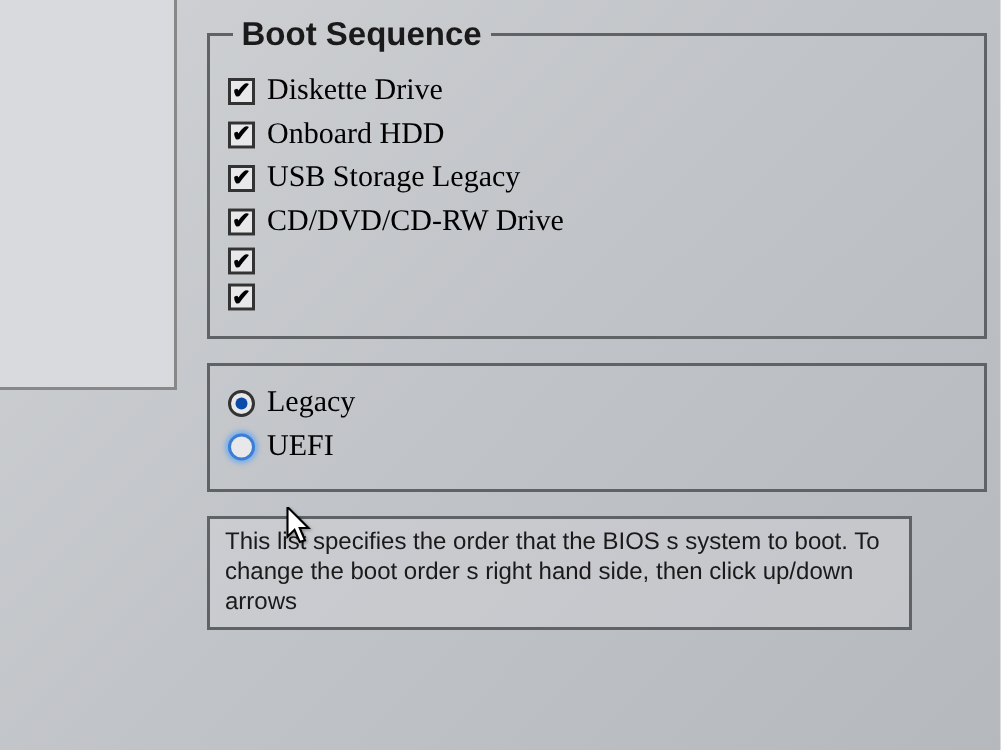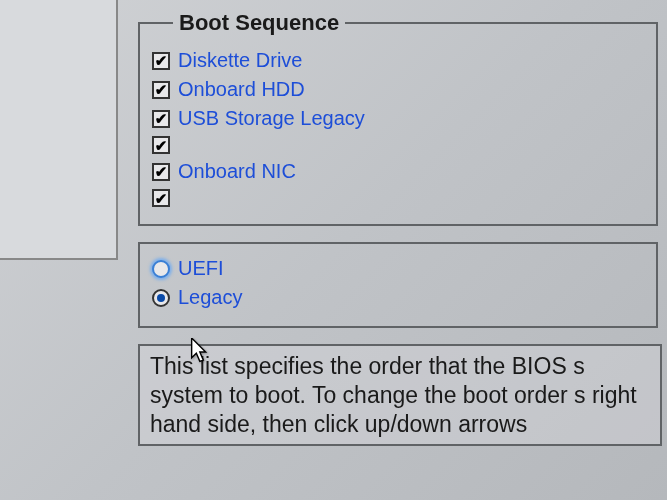--- a/index.html
+++ b/index.html
@@ -38,21 +38,21 @@
       border-radius: 0;
       padding: 8px 12px 12px 12px;
       margin-bottom: 16px;
       background: transparent;
     }
     legend {
       font-weight: bold;
       font-size: 22px;
       padding: 0 6px;
       color: #1a1a1a;
-      margin-left: 21px;
+      margin-left: 3px;
     }
     .checkbox-item {
       display: flex;
       align-items: center;
       gap: 8px;
       margin: 4px 0;
       padding: 1px 0;
     }
     .checkbox-box {
       width: 18px;
@@ -92,30 +92,31 @@
       background: #0a4aa8;
       border-radius: 50%;
       position: absolute;
     }
     .radio-circle.hover {
       box-shadow: 0 0 3px 2px rgba(80,160,255,0.6);
       border-color: #3a7fd5;
     }
     .label-text {
       font-size: 20px;
-      color: #1d4ed8;
+      color: #000000;
+      font-family: Liberation Serif, serif;
     }
     .help-box {
       border: 2px solid #606366;
       padding: 6px 10px;
-      font-size: 23px;
+      font-size: 16px;
       line-height: 1.25;
       background: rgba(214,216,220,0.4);
       margin-top: 12px;
-      width: 524px;
+      width: 470px;
     }
     .cursor {
       position: absolute;
       left: 52px;
       top: 328px;
       pointer-events: none;
       z-index: 100;
     }
     .cursor svg {
       width: 22px;
@@ -140,39 +141,39 @@
     <div class="checkbox-item">
       <span class="checkbox-box">✔</span>
       <span class="label-text">Onboard HDD</span>
     </div>
     <div class="checkbox-item">
       <span class="checkbox-box">✔</span>
       <span class="label-text">USB Storage Legacy</span>
     </div>
     <div class="checkbox-item">
       <span class="checkbox-box">✔</span>
+      <span class="label-text">CD/DVD/CD-RW Drive</span>
     </div>
     <div class="checkbox-item">
       <span class="checkbox-box">✔</span>
-      <span class="label-text">Onboard NIC</span>
     </div>
     <div class="checkbox-item">
       <span class="checkbox-box">✔</span>
     </div>
   </fieldset>
 
   <fieldset>
 
     <div class="radio-item">
+      <span class="radio-circle selected"></span>
+      <span class="label-text">Legacy</span>
+    </div>
+    <div class="radio-item">
       <span class="radio-circle hover"></span>
       <span class="label-text">UEFI</span>
-    </div>
-    <div class="radio-item">
-      <span class="radio-circle selected"></span>
-      <span class="label-text">Legacy</span>
     </div>
 
     <div class="cursor">
       <svg viewBox="0 0 16 24">
         <path d="M0,0 L0,17 L4,13 L7,20 L10,19 L7,12 L12,12 Z" fill="#fff" stroke="#000" stroke-width="1.2"></path>
       </svg>
     </div>
   </fieldset>
 
   <div class="help-box">

